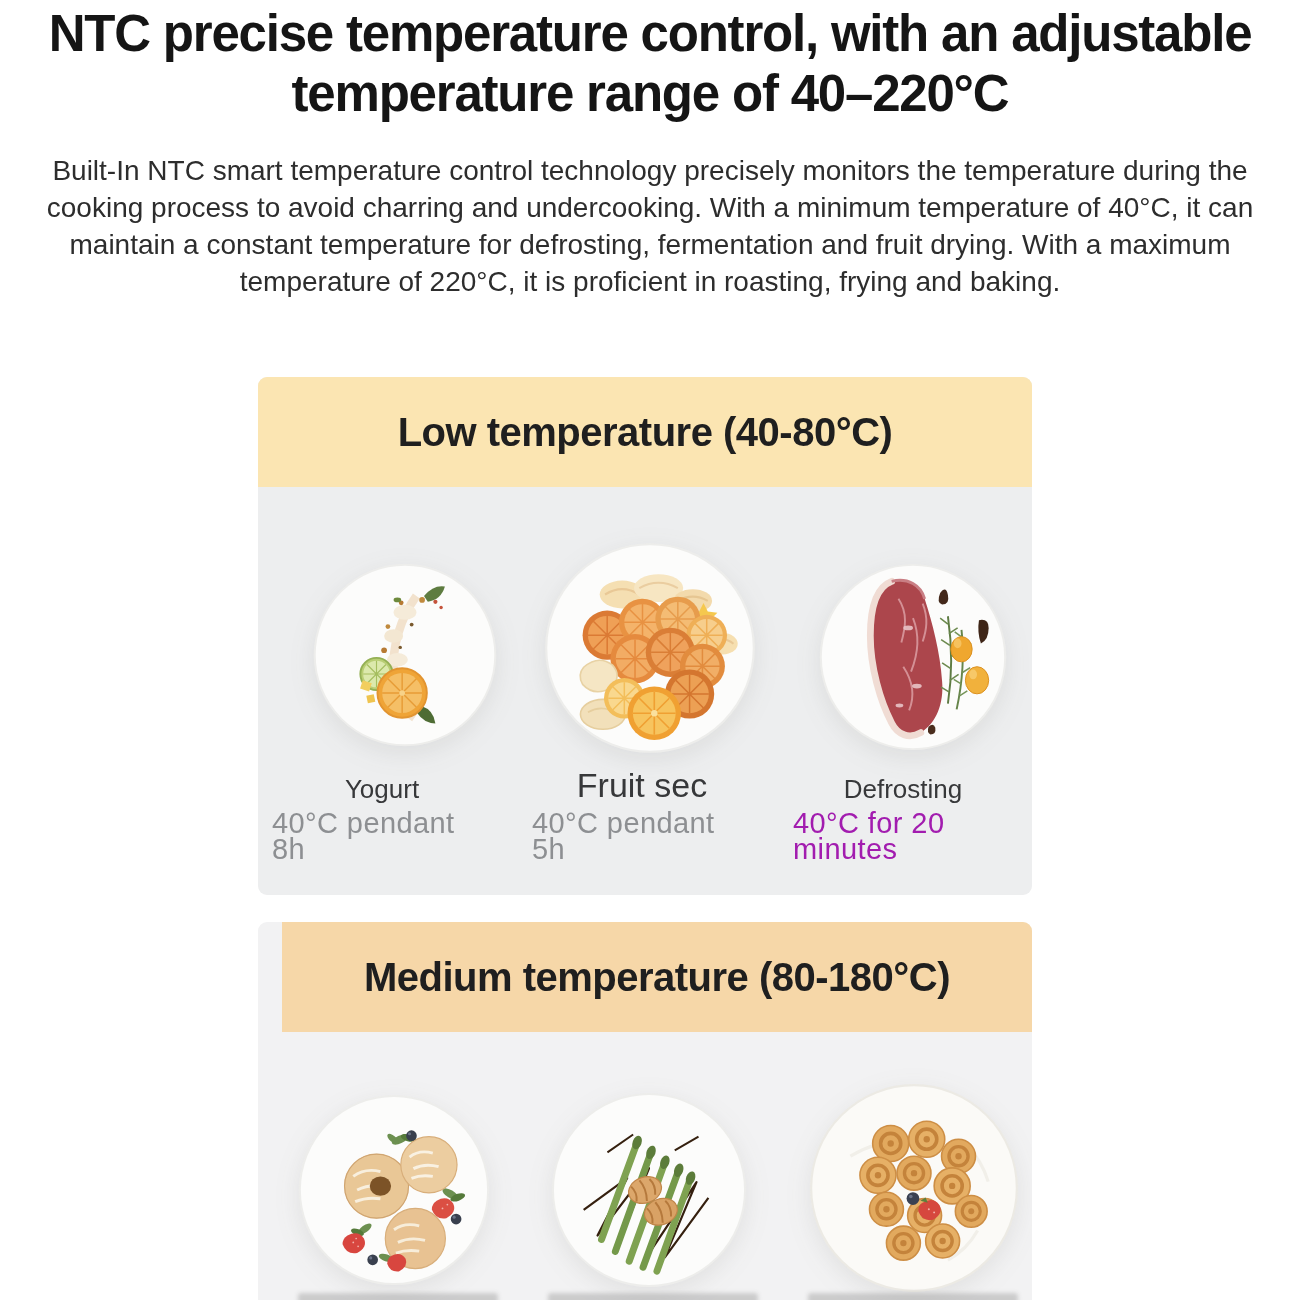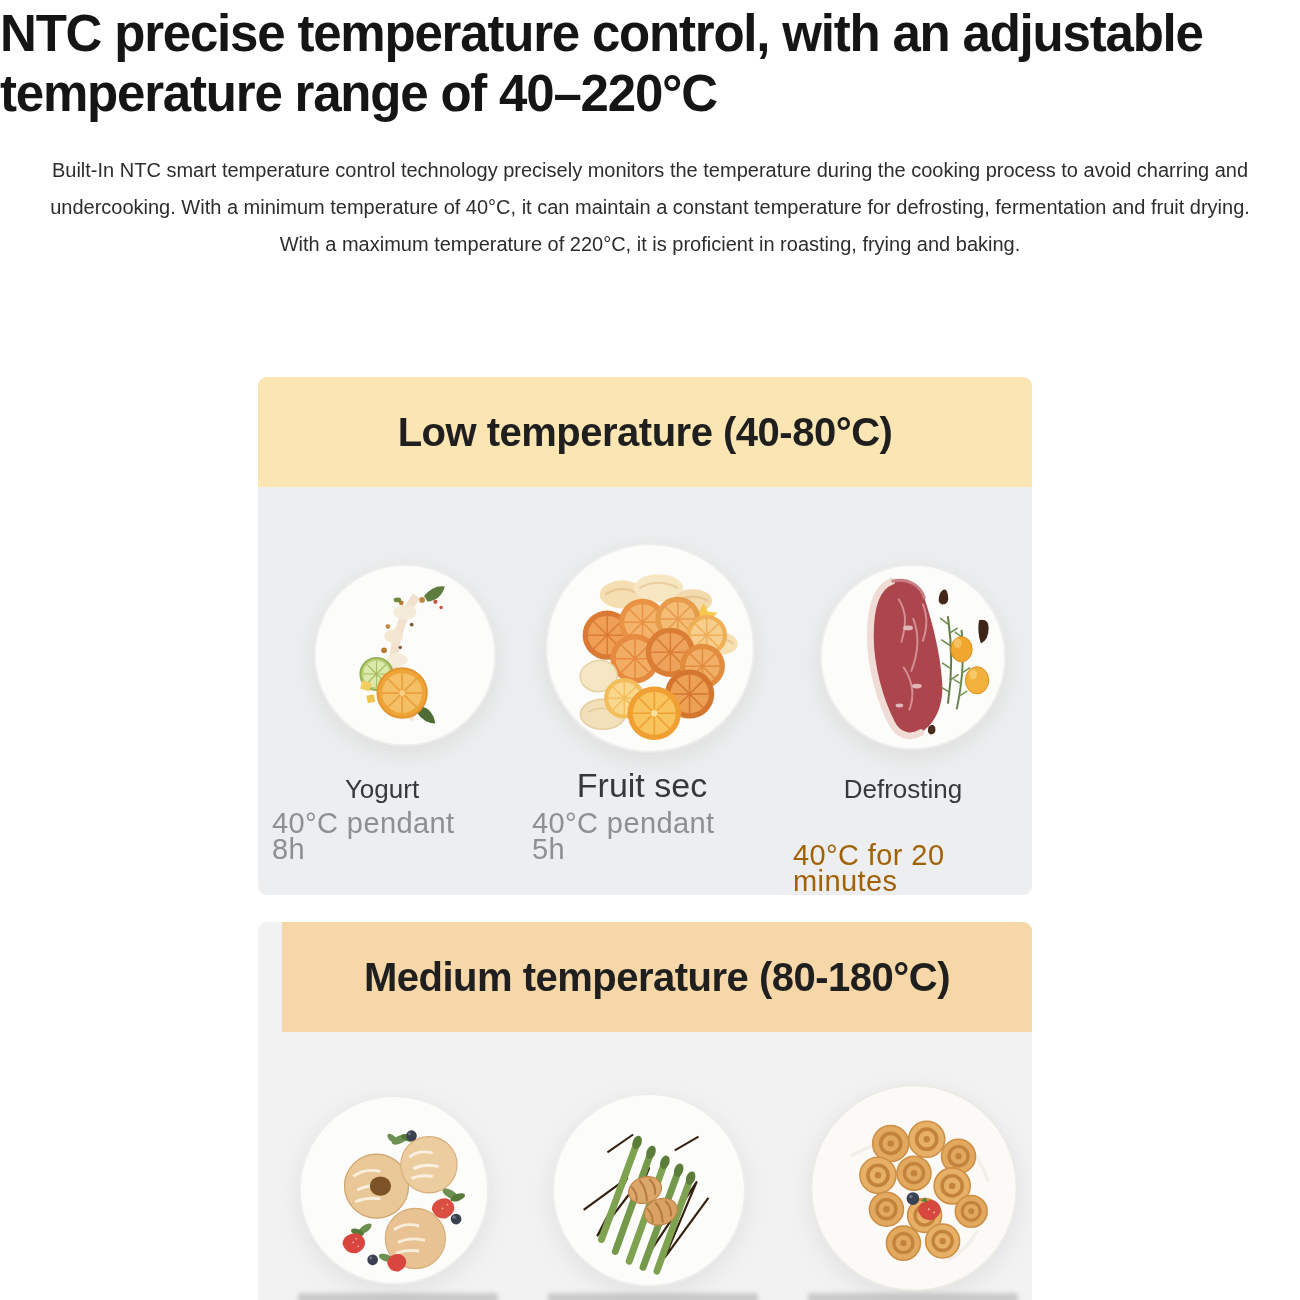--- a/index.html
+++ b/index.html
@@ -1,34 +1,34 @@
 <!DOCTYPE html>
 <html><head>
 <meta charset="utf-8">
 <style>
   html,body{margin:0;padding:0;}
   .stage{position:relative;width:1300px;height:1300px;background:#ffffff;overflow:hidden;
          font-family:"Liberation Sans",sans-serif;}
-  .heading{position:absolute;top:4px;left:0;width:1300px;
+  .heading{position:absolute;top:4px;left:0;width:1300px;text-align:center;
            font-weight:700;font-size:51px;line-height:60px;color:#151515;letter-spacing:-1.2px;}
   .description{position:absolute;top:152px;left:33px;width:1234px;text-align:center;
-               font-size:20px;line-height:37px;color:#2d2d2d;}
+               font-size:28px;line-height:37px;color:#2d2d2d;}
   .card{position:absolute;left:258px;width:774px;border-radius:9px;overflow:hidden;}
   #card-low{top:377px;height:518px;}
   #card-medium{top:922px;height:378px;border-radius:9px 9px 0 0;}
   .card-header{height:110px;display:flex;align-items:center;justify-content:center;
                font-size:40px;font-weight:600;color:#1f1f1f;letter-spacing:-0.5px;}
   .plate{position:absolute;filter:drop-shadow(0 7px 12px rgba(80,75,65,0.10));}
   .plate svg{display:block;}
   .plate-name{position:absolute;width:220px;text-align:center;top:395px;
               font-size:26px;line-height:34px;color:#37383a;}
   .plate-name.big{font-size:34px;top:391px;}
   .plate-detail{position:absolute;width:220px;text-align:left;top:433px;
                 font-size:29px;line-height:26px;color:#8d8f92;letter-spacing:0.4px;}
-  .plate-detail.dark{color:#a16207;margin-top:32px;}
+  .plate-detail.dark{color:#a21caf;}
   .c1{left:14px}.c2{left:274px}.c3{left:535px}
   .frag{position:absolute;top:371px;height:12px;background:#9c9c9c;opacity:.45;
         filter:blur(2px);border-radius:3px;}
   .f1{left:40px;width:200px}.f2{left:290px;width:210px}.f3{left:550px;width:210px}
 </style>
 </head>
 <body>
 
 <div class="stage">
 

